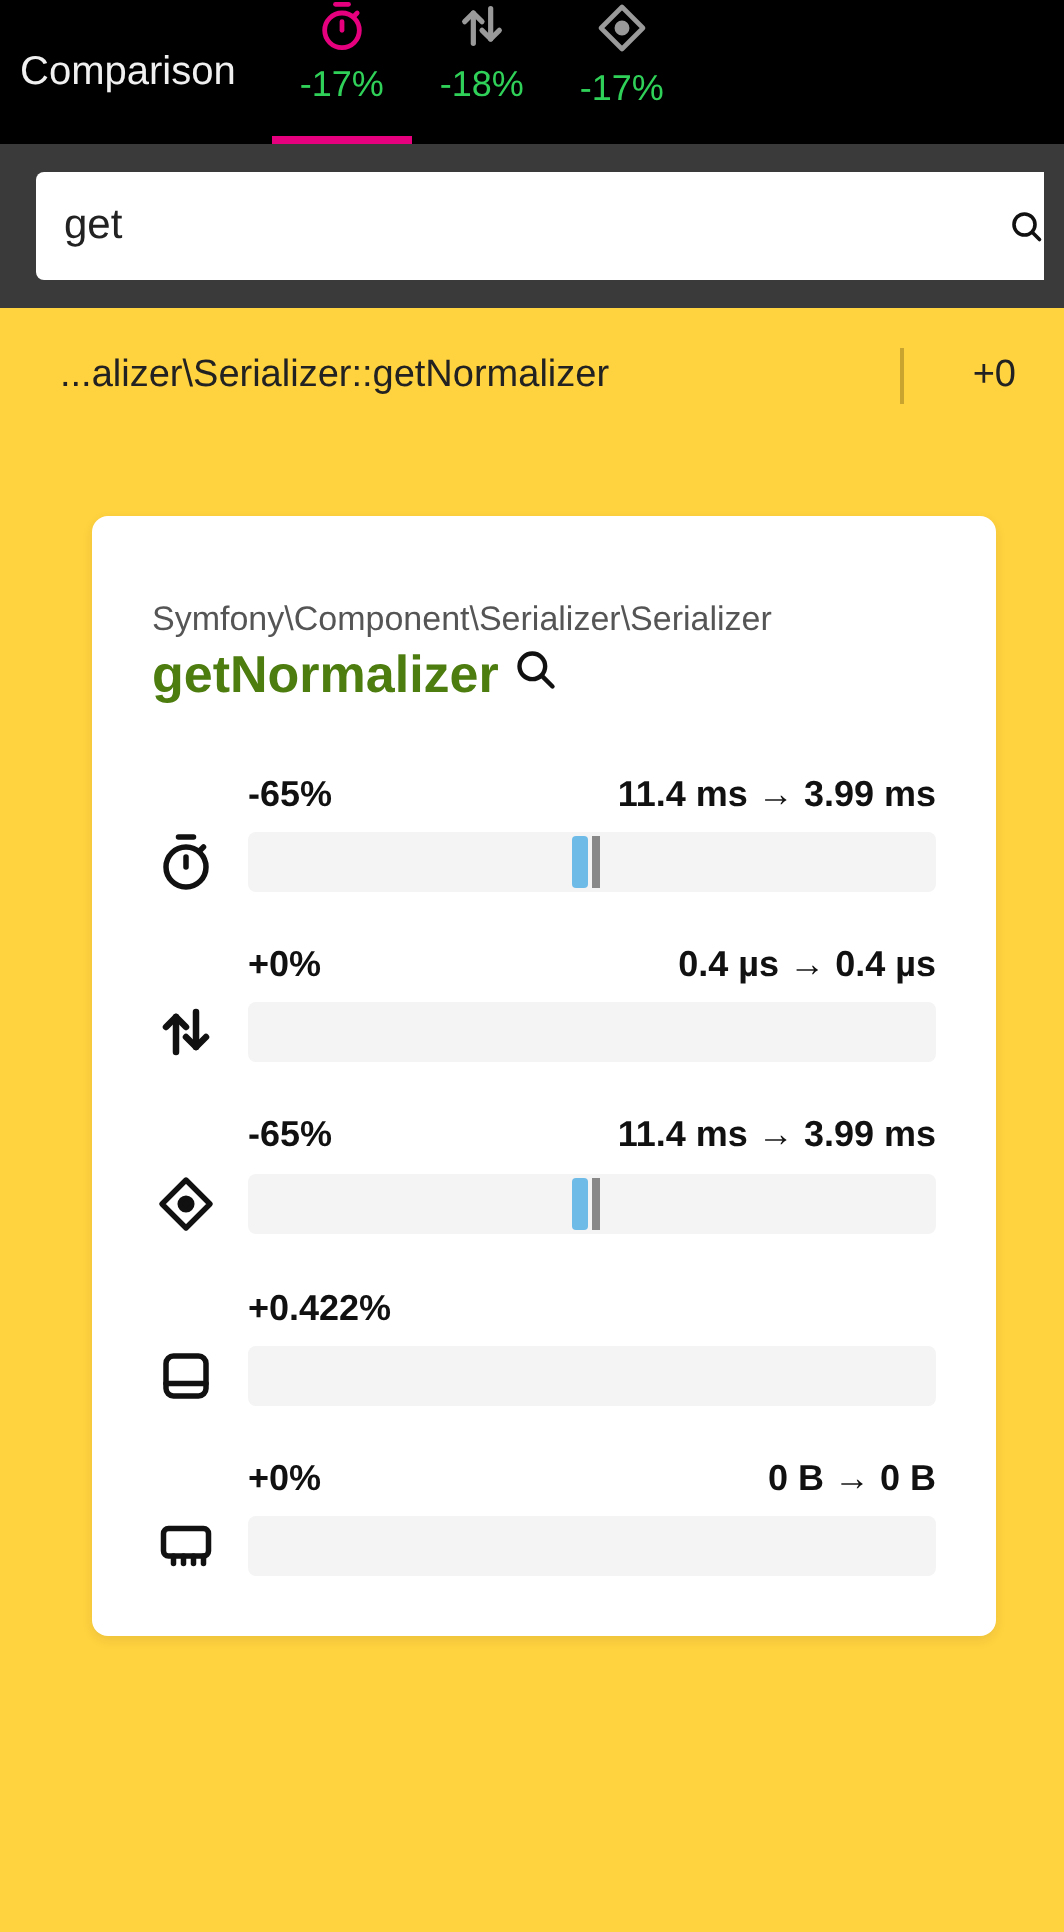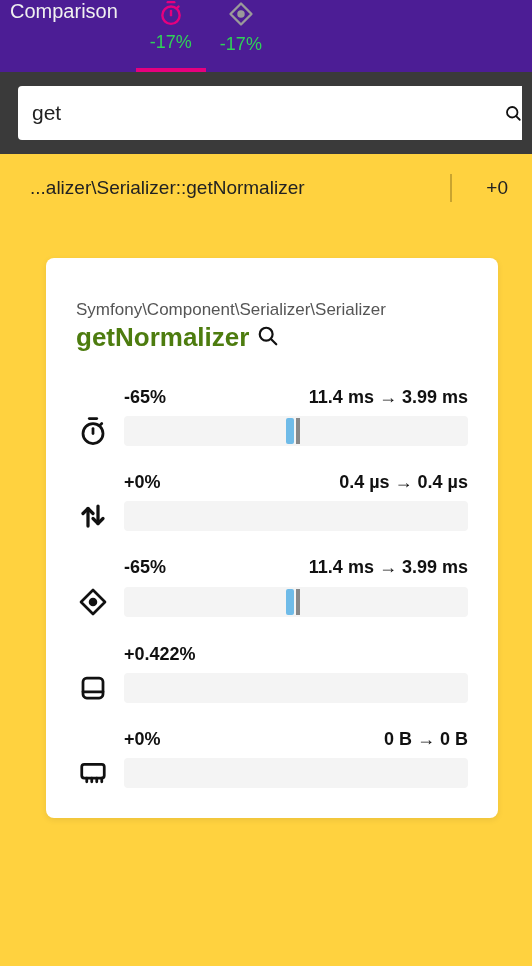--- a/index.html
+++ b/index.html
@@ -1,23 +1,23 @@
 <!DOCTYPE html>
 <html><head>
 <meta charset="utf-8">
 <style>
   * { box-sizing: border-box; margin: 0; padding: 0; }
   html, body { width: 532px; height: 966px; font-family: -apple-system, BlinkMacSystemFont, "Segoe UI", Arial, sans-serif; background: #2b2b2b; overflow: hidden; }
   .app { width: 100%; height: 100%; display: flex; flex-direction: column; }
 
   
   .header {
-    background: #4c1d95;
-    display: flex;
-    align-items: flex-start;
+    background: #000000;
+    display: flex;
+    align-items: center;
     padding: 0 10px;
     height: 72px;
   }
   .header-title {
     color: #f0f0f0;
     font-size: 20px;
     font-weight: 400;
     margin-right: 18px;
   }
   .tabs {
@@ -192,20 +192,31 @@
           <svg width="26" height="26" viewBox="0 0 24 24" fill="none" stroke="#e6007e" stroke-width="2.2" stroke-linecap="round" stroke-linejoin="round">
             <circle cx="12" cy="14" r="8"></circle>
               <path d="M12 10v4"></path>
               <path d="M9 2h6"></path>
               <path d="M19 6l-1.5 1.5"></path>
           </svg>
         </span>
         <span class="tab-pct">-17%</span>
       </div>
 
+      <div class="tab">
+        <span class="tab-icon">
+          <svg width="26" height="26" viewBox="0 0 24 24" fill="none" stroke="#9a9a9a" stroke-width="2.4" stroke-linecap="round" stroke-linejoin="round">
+            <path d="M8 20V6"></path>
+              <path d="M4 10l4-4 4 4"></path>
+            <path d="M16 4v14"></path>
+              <path d="M12 14l4 4 4-4"></path>
+          </svg>
+        </span>
+        <span class="tab-pct">-18%</span>
+      </div>
 
       <div class="tab">
         <span class="tab-icon">
           <svg width="28" height="28" viewBox="0 0 24 24" fill="none" stroke="#9a9a9a" stroke-width="2" stroke-linecap="round" stroke-linejoin="round">
             <path d="M12 3l9 9-9 9-9-9z"></path>
               <circle cx="12" cy="12" r="2.2" fill="#9a9a9a"></circle>
           </svg>
         </span>
         <span class="tab-pct">-17%</span>
       </div>

